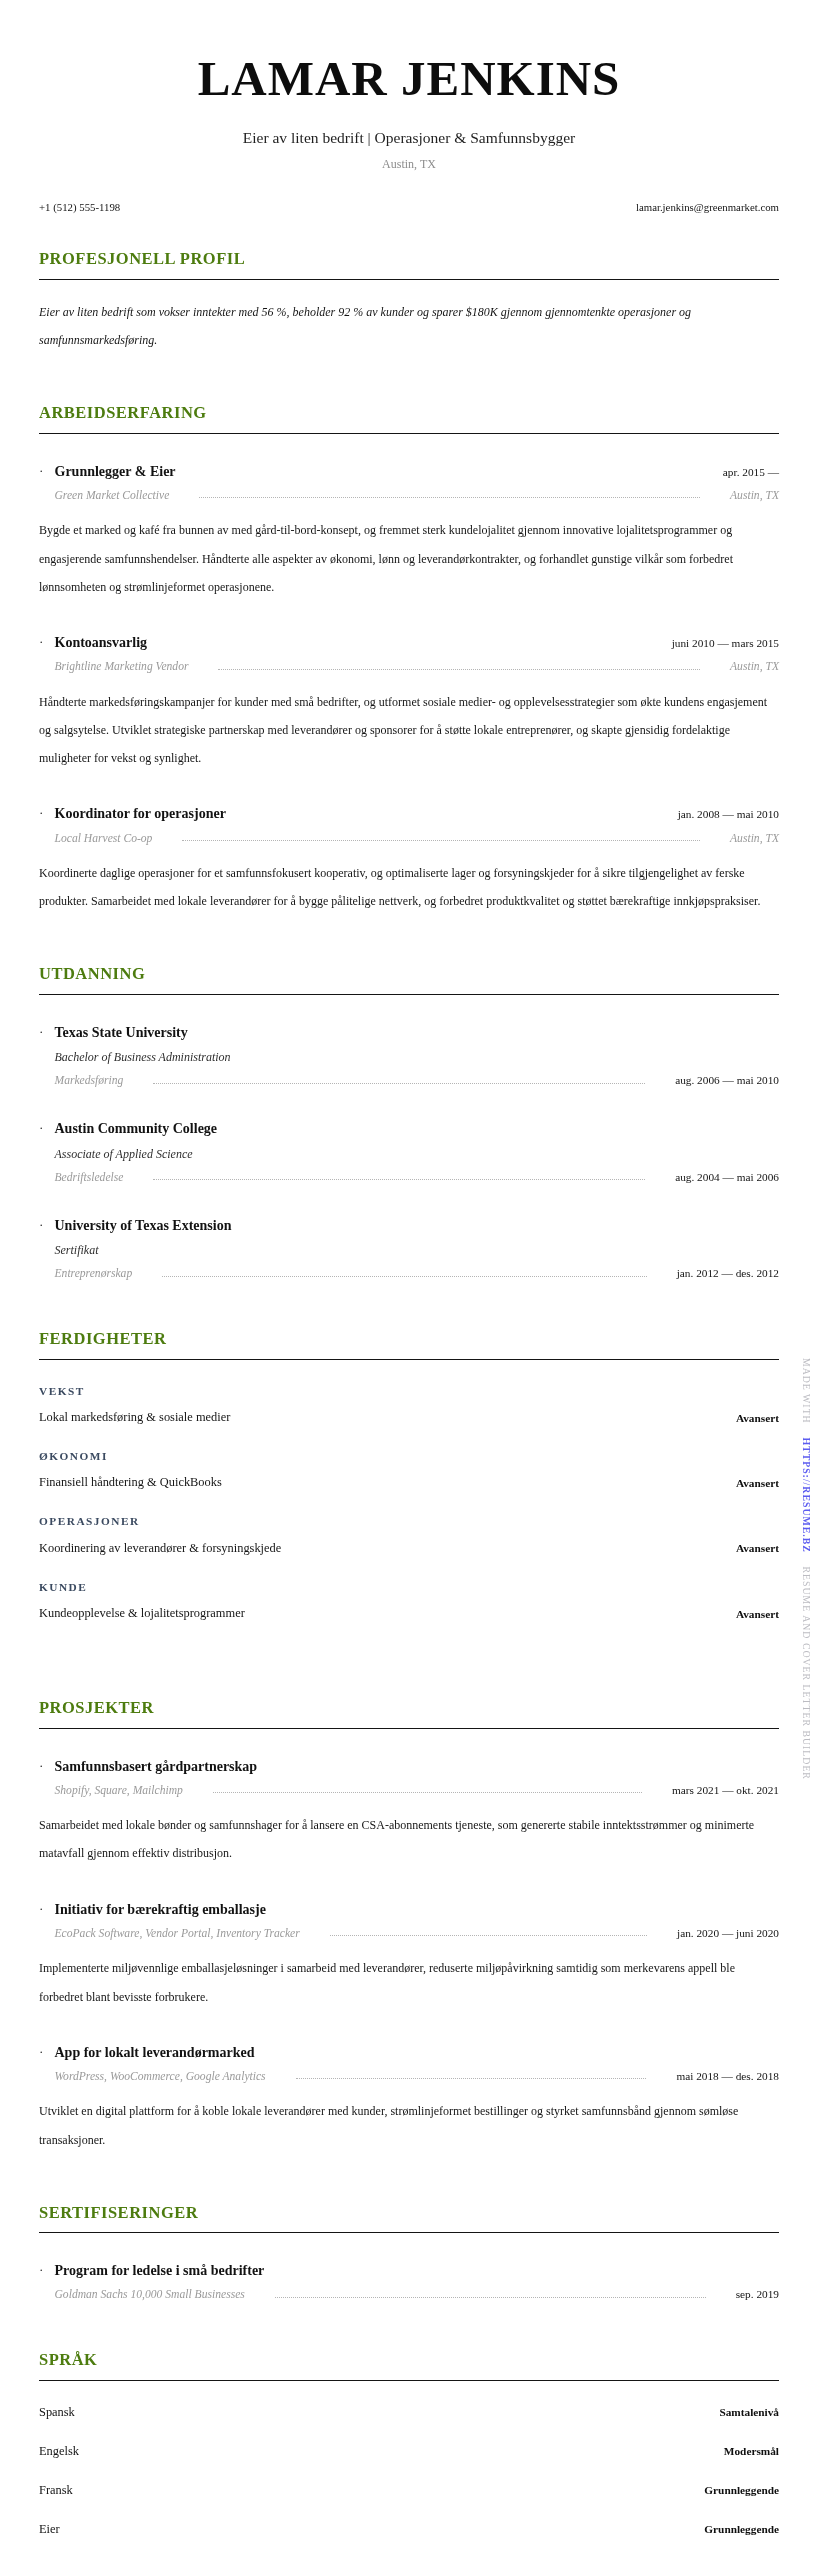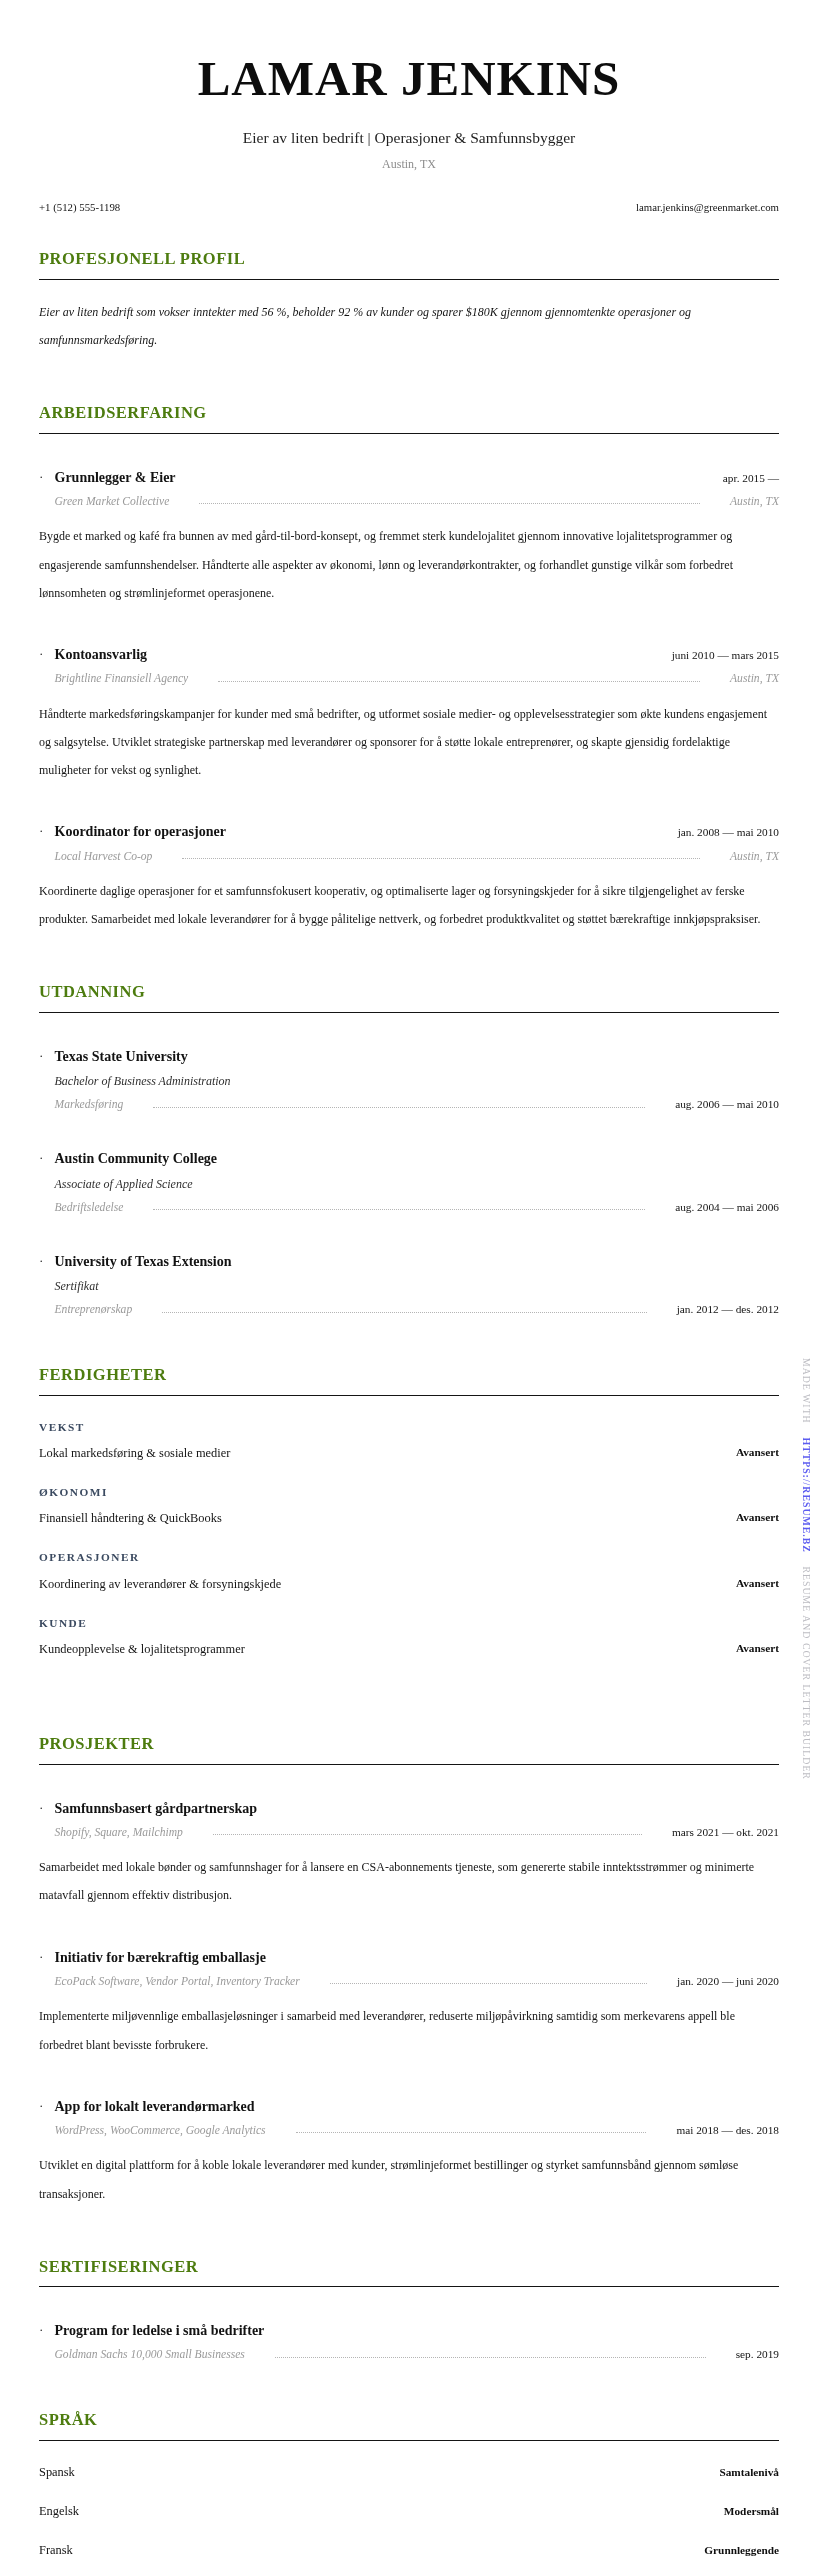--- a/index.html
+++ b/index.html
@@ -73,21 +73,20 @@
     display:flex;
     justify-content:space-between;
     align-items:baseline;
   }
   .entry-title {
     font-size:14px;
     font-weight:700;
     color:#121212;
     position:relative;
     padding-left:15.5px;
-    margin-top:6px;
   }
   .entry-title::before {
     content:"·";
     position:absolute;
     left:0;
     top:-1px;
     font-weight:400;
     font-size:13.4px;
     color:#333;
   }
@@ -129,21 +128,21 @@
   .skill-cat {
     margin-top:25px;
     font-size:11.3px;
     font-weight:700;
     letter-spacing:1.5px;
     color:#3b4a60;
   }
   .skill-row {
     display:flex;
     justify-content:space-between;
-    align-items:flex-start;
+    align-items:center;
     margin-top:13.4px;
   }
   .skill-name { font-size:12.4px; color:#141414; }
   .skill-level { font-size:11.3px; font-weight:700; color:#0f0f0f; }
   
   .lang-row {
     display:flex;
     justify-content:space-between;
     align-items:baseline;
     margin-top:24px;
@@ -205,21 +204,21 @@
       </div>
       <div class="entry-desc">Bygde et marked og kafé fra bunnen av med gård-til-bord-konsept, og fremmet sterk kundelojalitet gjennom innovative lojalitetsprogrammer og engasjerende samfunnshendelser. Håndterte alle aspekter av økonomi, lønn og leverandørkontrakter, og forhandlet gunstige vilkår som forbedret lønnsomheten og strømlinjeformet operasjonene.</div>
     </div>
 
     <div class="entry">
       <div class="entry-head">
         <span class="entry-title">Kontoansvarlig</span>
         <span class="entry-date">juni 2010 — mars 2015</span>
       </div>
       <div class="entry-sub">
-        <span class="muted">Brightline Finansiell Agency</span>
+        <span class="muted">Brightline Marketing Vendor</span>
         <span class="leader"></span>
         <span class="muted">Austin, TX</span>
       </div>
       <div class="entry-desc">Håndterte markedsføringskampanjer for kunder med små bedrifter, og utformet sosiale medier- og opplevelsesstrategier som økte kundens engasjement og salgsytelse. Utviklet strategiske partnerskap med leverandører og sponsorer for å støtte lokale entreprenører, og skapte gjensidig fordelaktige muligheter for vekst og synlighet.</div>
     </div>
 
     <div class="entry">
       <div class="entry-head">
         <span class="entry-title">Koordinator for operasjoner</span>
         <span class="entry-date">jan. 2008 — mai 2010</span>

